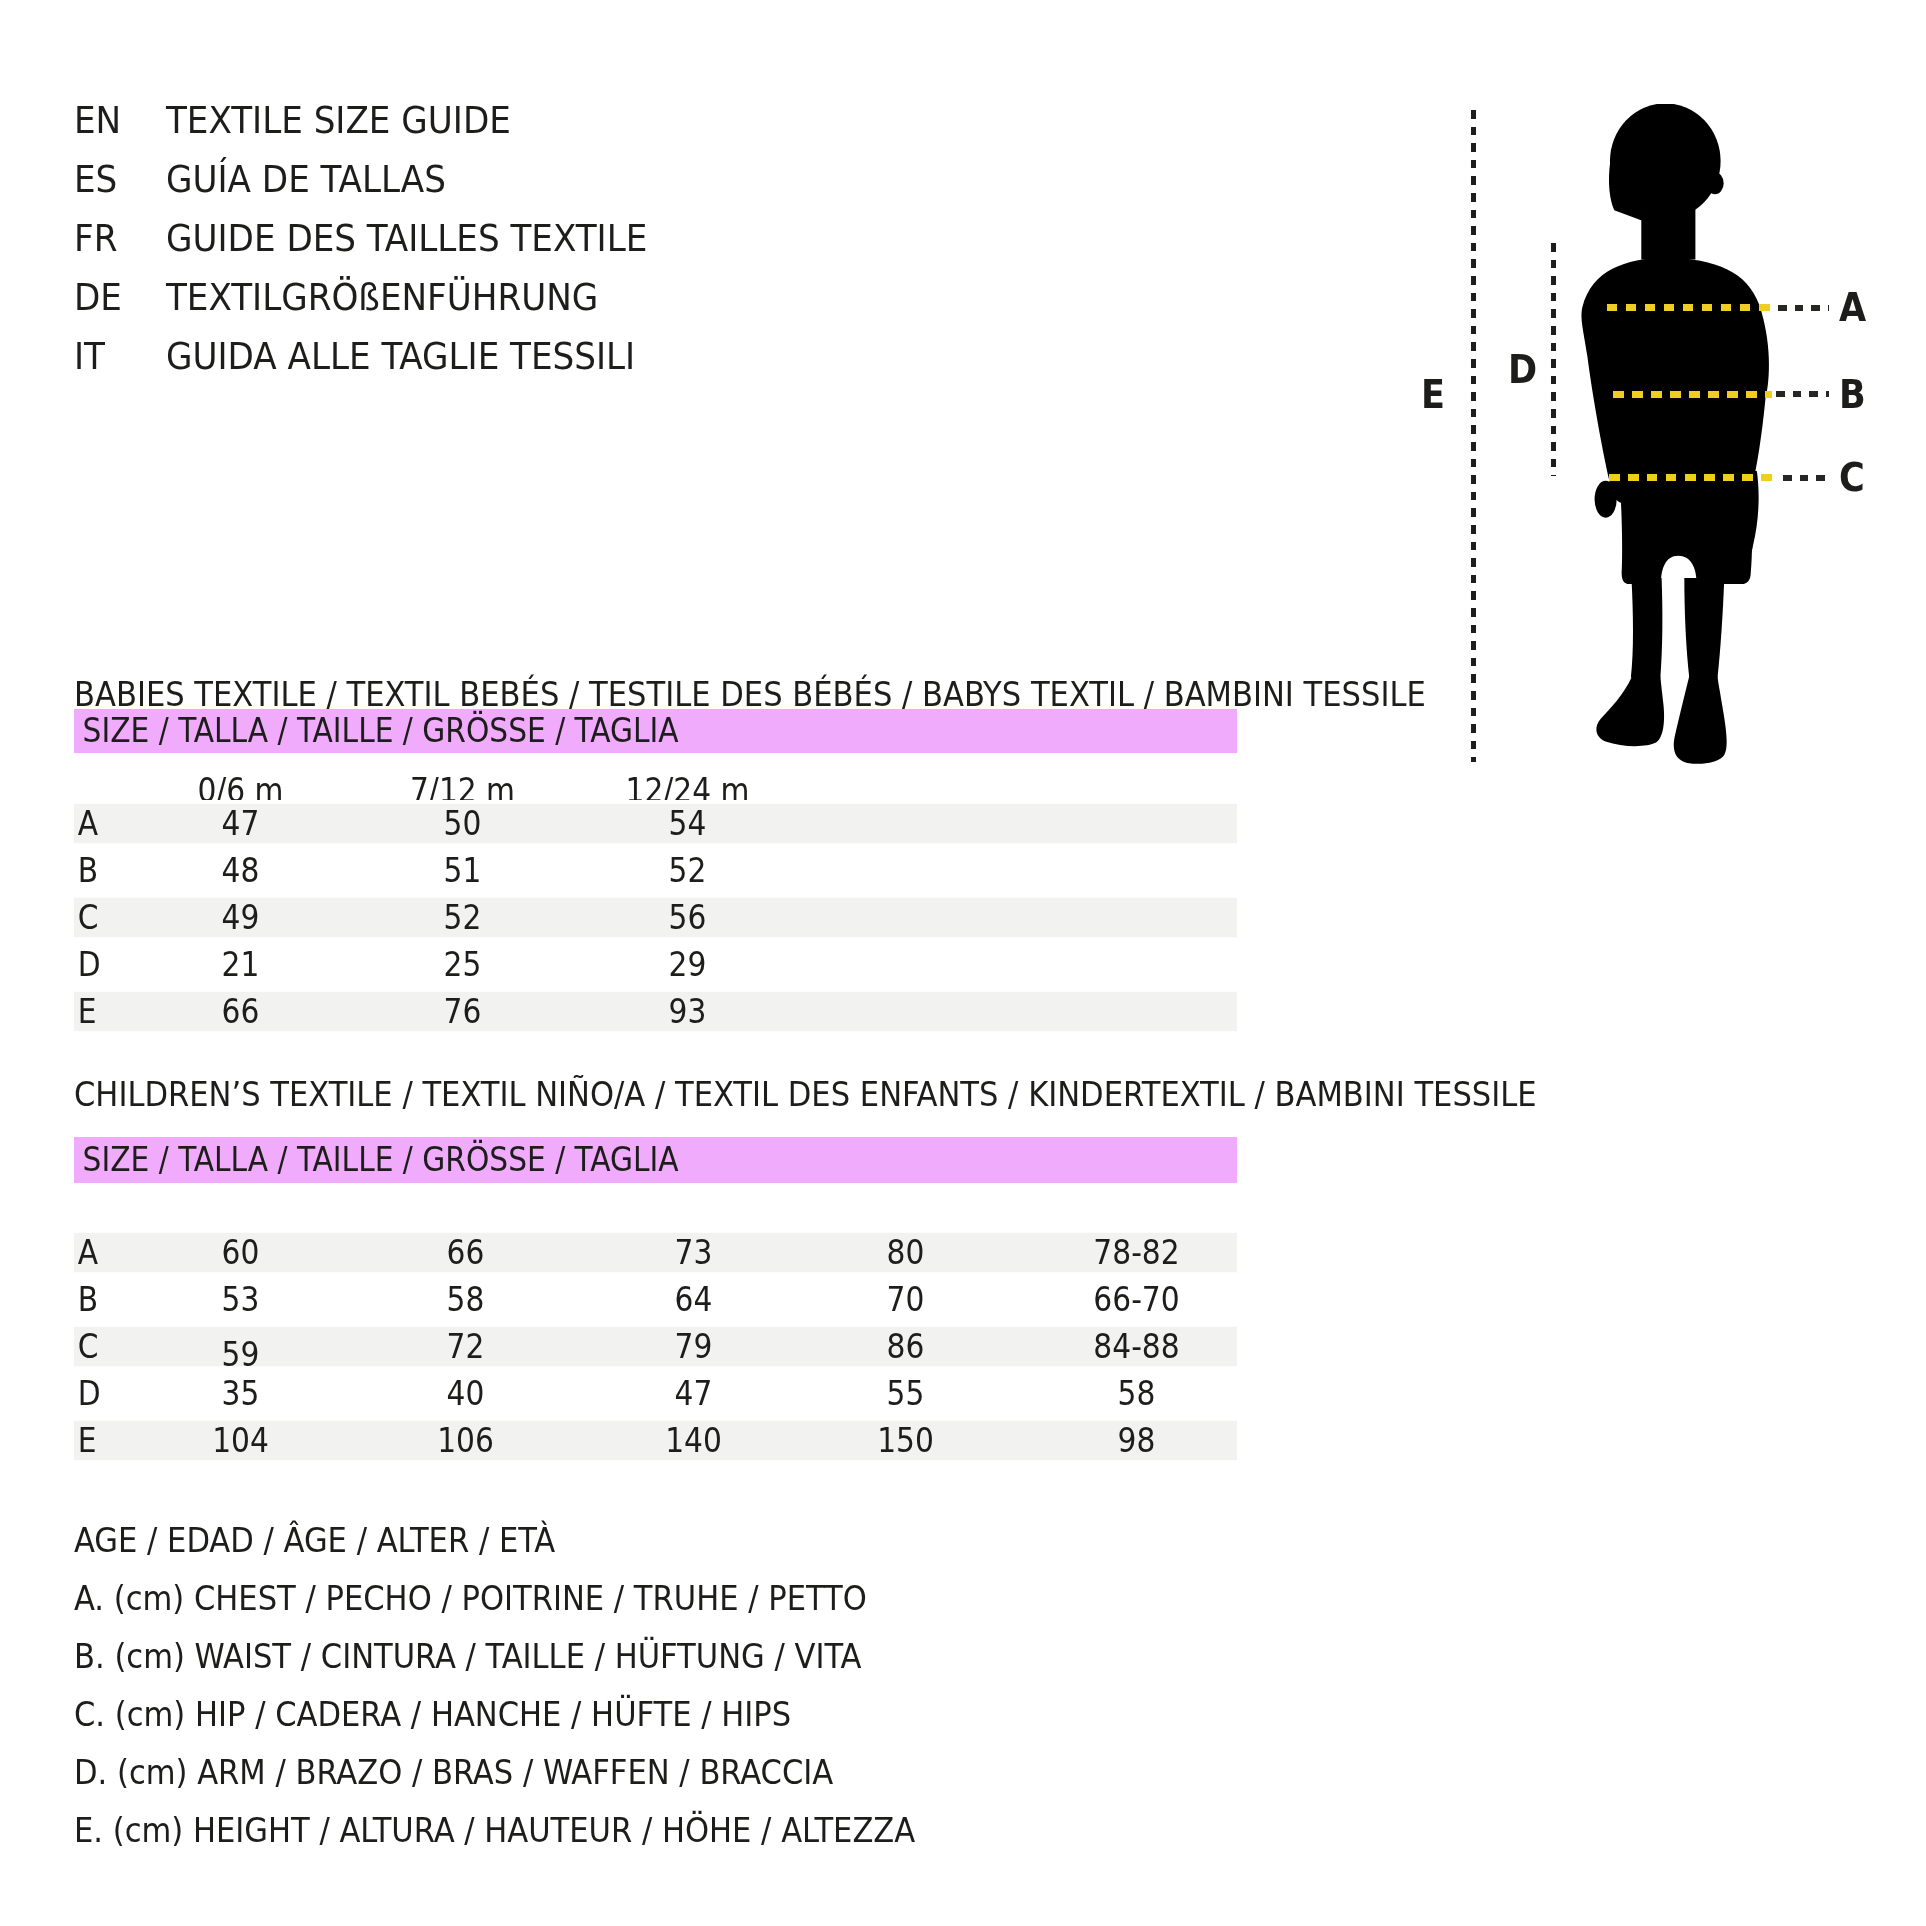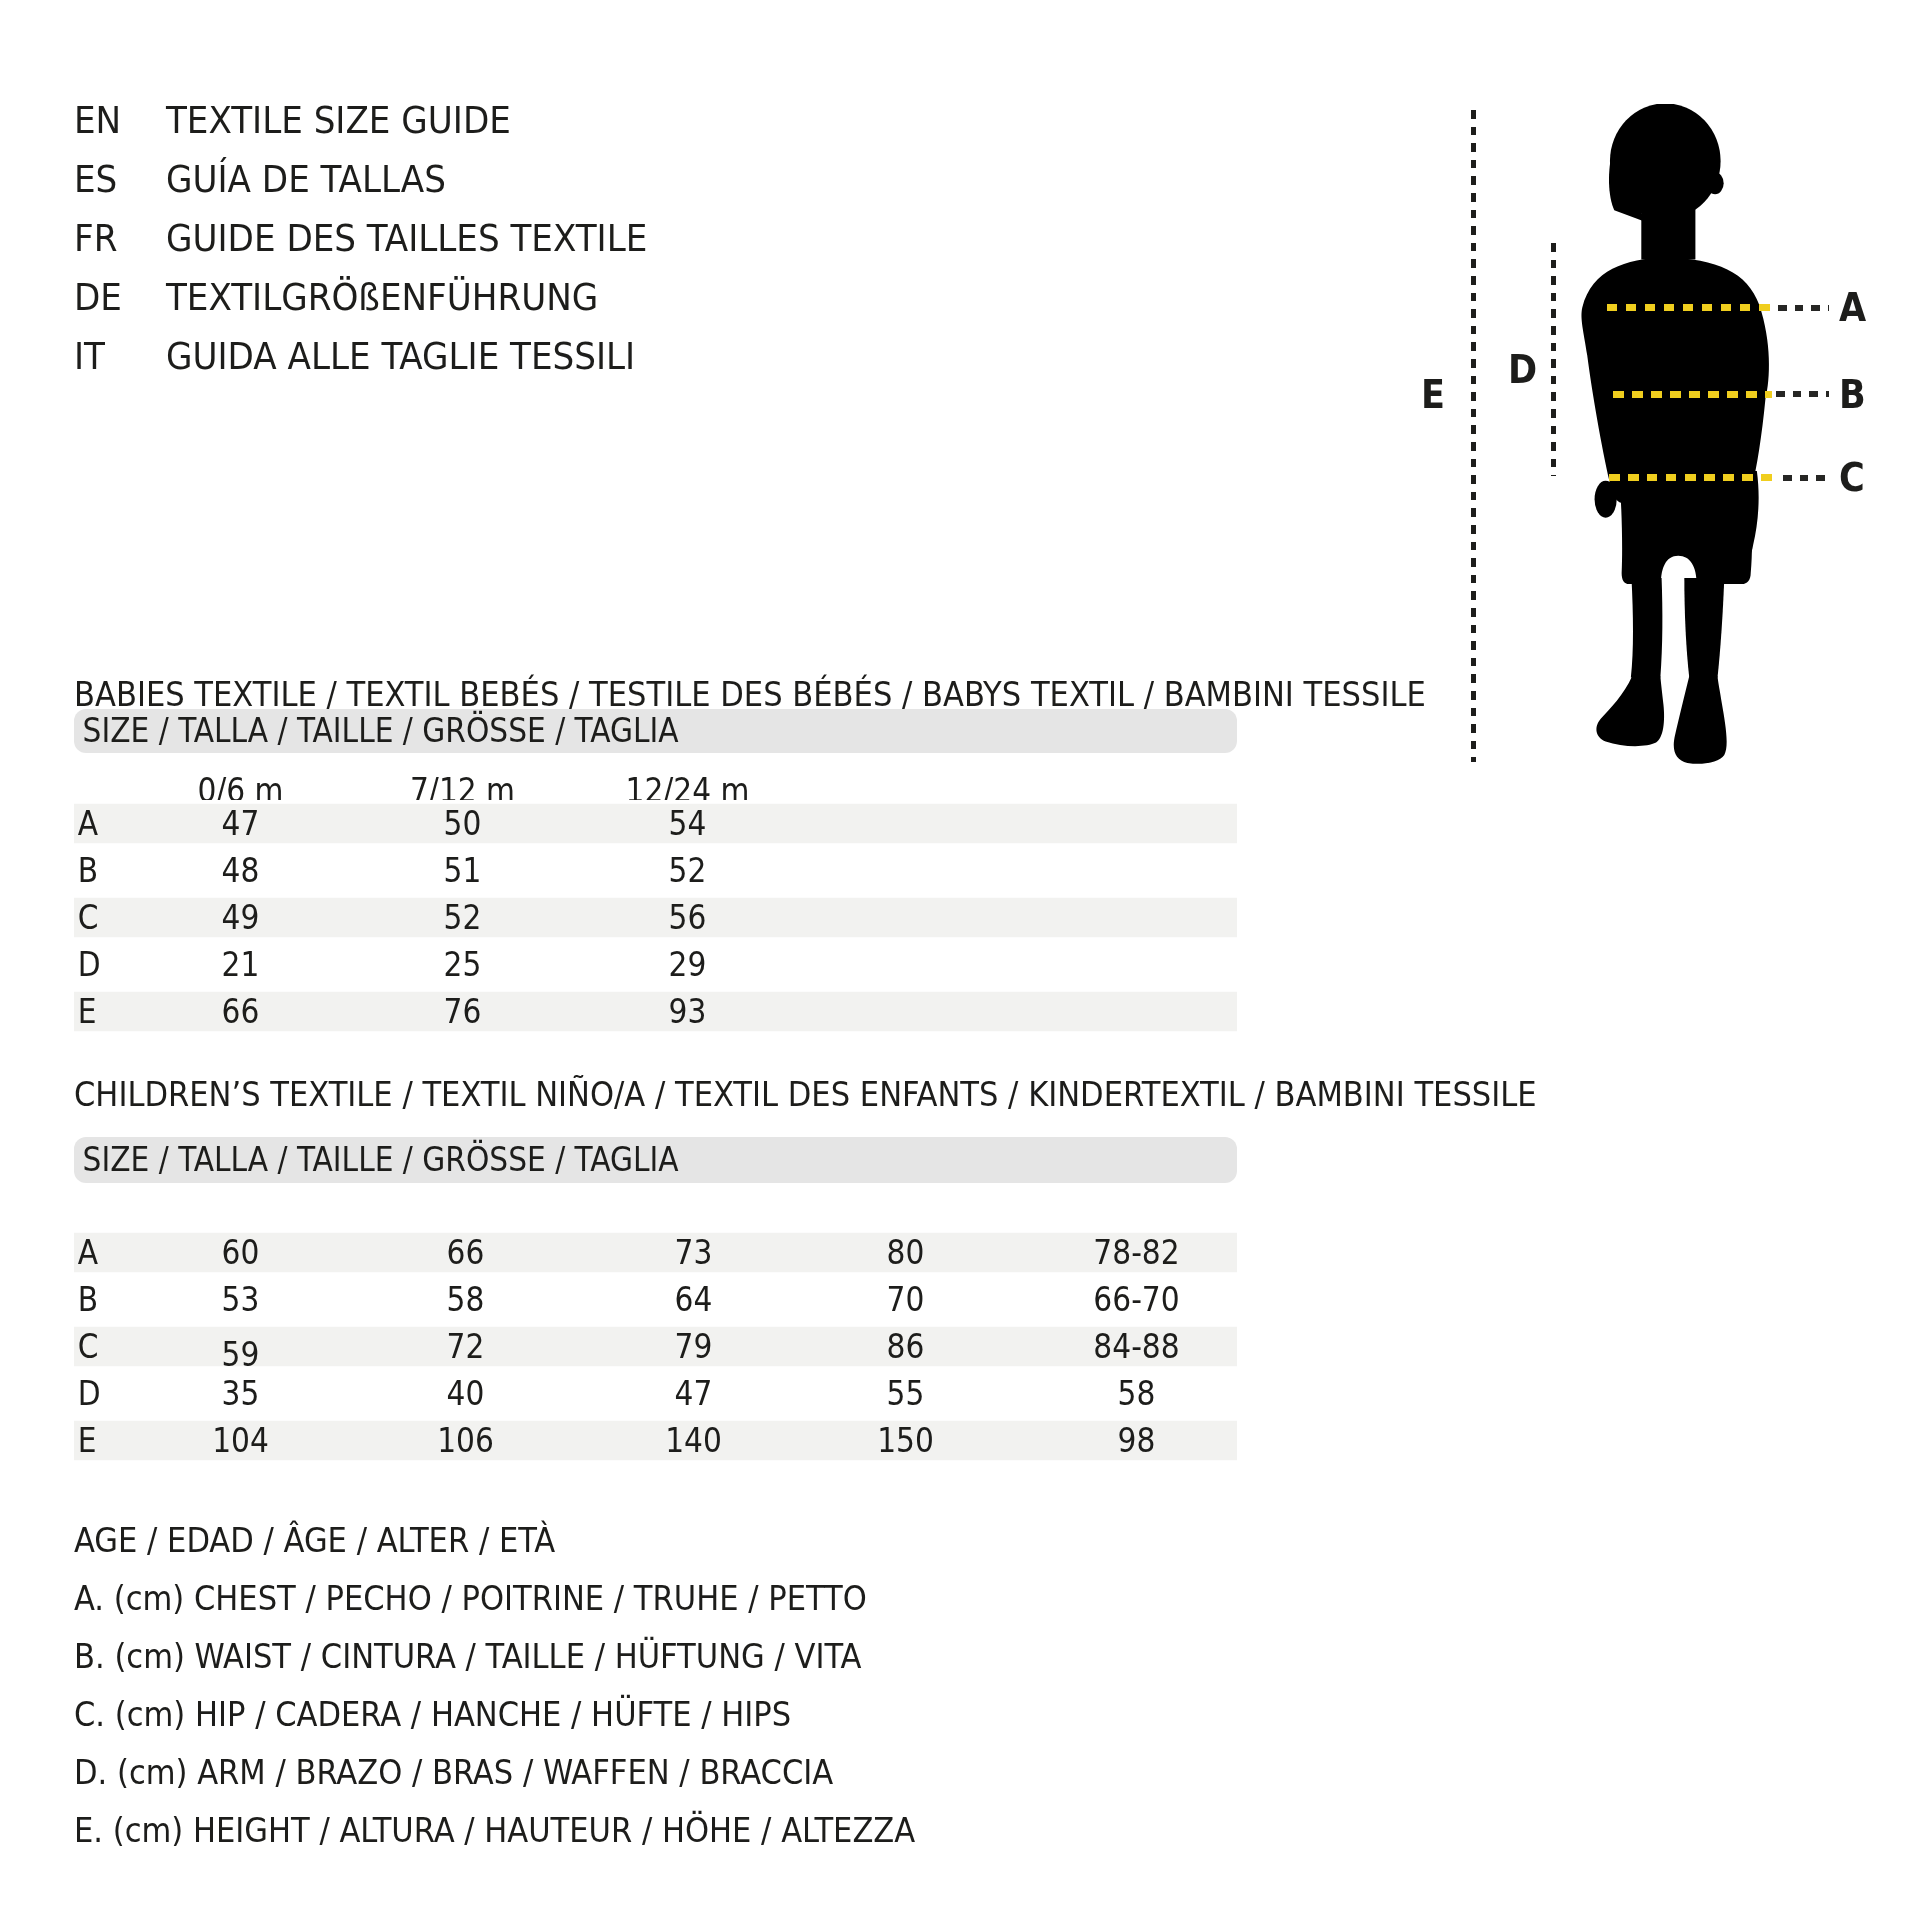--- a/index.html
+++ b/index.html
@@ -37,21 +37,21 @@
   .d-c{left:1783px;top:475px;width:47px;}
   .child-svg{position:absolute;left:1570px;top:104px;z-index:2;}
   
   .sec-heading{position:absolute;left:74px;font-size:34px;line-height:38px;white-space:nowrap;}
   .h-babies{top:675px;}
   .h-children{top:1075px;}
   
   .sg-table{position:absolute;left:74px;width:1163px;}
   .t-babies{top:709px;height:327px;}
   .t-children{top:1137px;height:327px;}
-  .size-bar{position:absolute;left:0;top:0;width:100%;background:#e5e5e5;border-radius:12px;}
+  .size-bar{position:absolute;left:0;top:0;width:100%;background:#f0abfc;}
   .t-babies .size-bar{height:44px;line-height:44px;}
   .t-children .size-bar{height:46px;line-height:46px;}
   .size-bar span{padding-left:8.6px;font-size:33px;}
   .t-row{position:absolute;left:0;width:100%;height:47px;line-height:47px;font-size:33px;}
   .striped{background:#f2f2f0;box-shadow:inset 0 3.7px 0 #ffffff, inset 0 -3.7px 0 #ffffff;}
   .cell{position:absolute;width:185px;text-align:center;white-space:nowrap;}
   .rowlabel{position:absolute;left:3.7px;width:62px;text-align:left;}
   
   .legend{position:absolute;left:74px;top:1511px;}
   .legend-row{height:58px;line-height:58px;font-size:34px;white-space:nowrap;}

